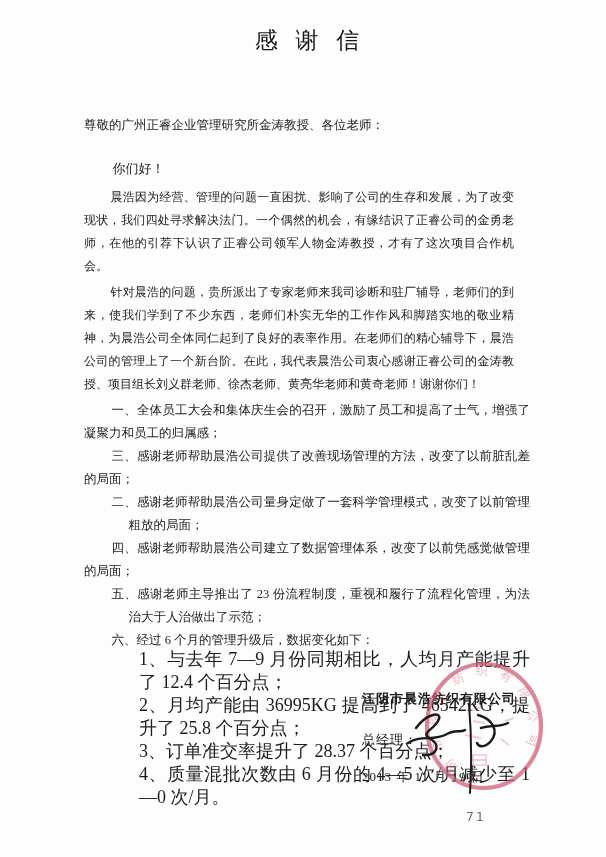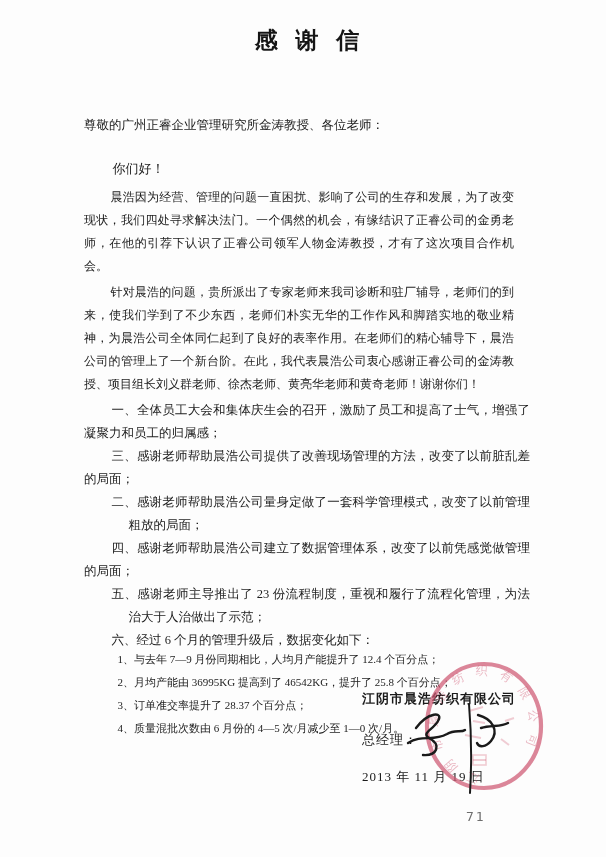--- a/index.html
+++ b/index.html
@@ -9,39 +9,39 @@
     background:#fdfdfd;
     overflow:hidden;
     font-family:"Liberation Serif","DejaVu Serif",serif;
     color:#1c1c1c;
   }
   .content{
     position:absolute;left:0;top:28px;width:606px;
     padding:0 76px 0 84px;box-sizing:border-box;
   }
   .title{
-    font-size:23px;font-weight:700;text-align:center;
+    font-size:23px;font-weight:400;text-align:center;
     letter-spacing:6px;margin:0;padding-left:6px;line-height:26px;
     color:#151515;
   }
   .salutation{font-size:12.5px;line-height:23px;margin:60px 0 0 0;}
   .greeting{font-size:13px;line-height:23px;margin:20px 0 6px 0;text-indent:2.2em;}
   .para{
     font-size:12px;line-height:23px;margin:0 16px 3px 0;
     text-indent:2.2em;text-align:justify;text-justify:inter-character;
   }
   .item{
     font-size:12.5px;line-height:23px;margin:0;
     text-align:justify;text-justify:inter-character;
   }
   .item.ti{text-indent:2.2em;}
   .item.hang{padding-left:3.55em;text-indent:-1.35em;}
   .sub-list{margin-top:-4px;}
   .sub{
-    font-size:11px;line-height:23px;margin:0 0 0 3.05em;
+    font-size:18px;line-height:23px;margin:0 0 0 3.05em;
     text-align:justify;text-justify:inter-character;
   }
   .signature{
     position:absolute;left:362px;top:690px;z-index:1;
     font-size:13px;color:#1a1a1a;
   }
   .sig-company{line-height:18px;font-weight:600;letter-spacing:1px;text-align:right;}
   .sig-role{line-height:18px;margin-top:23px;letter-spacing:1px;}
   .sig-date{line-height:18px;margin-top:19px;letter-spacing:1px;}
   .stamp-svg{position:absolute;left:409px;top:651px;z-index:2;}

